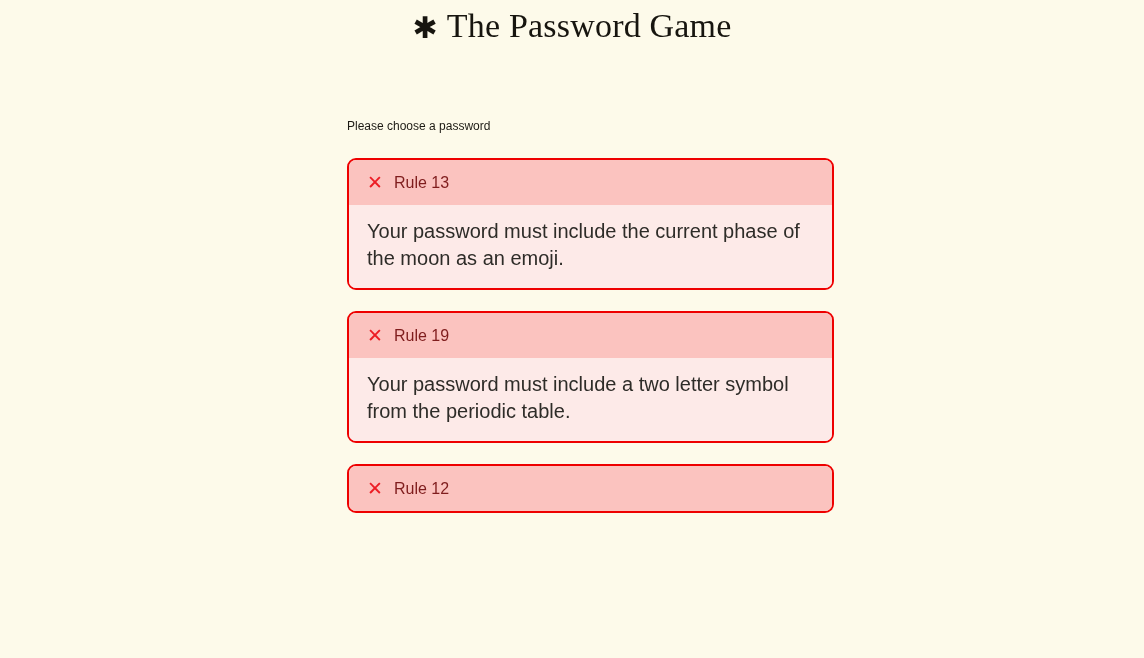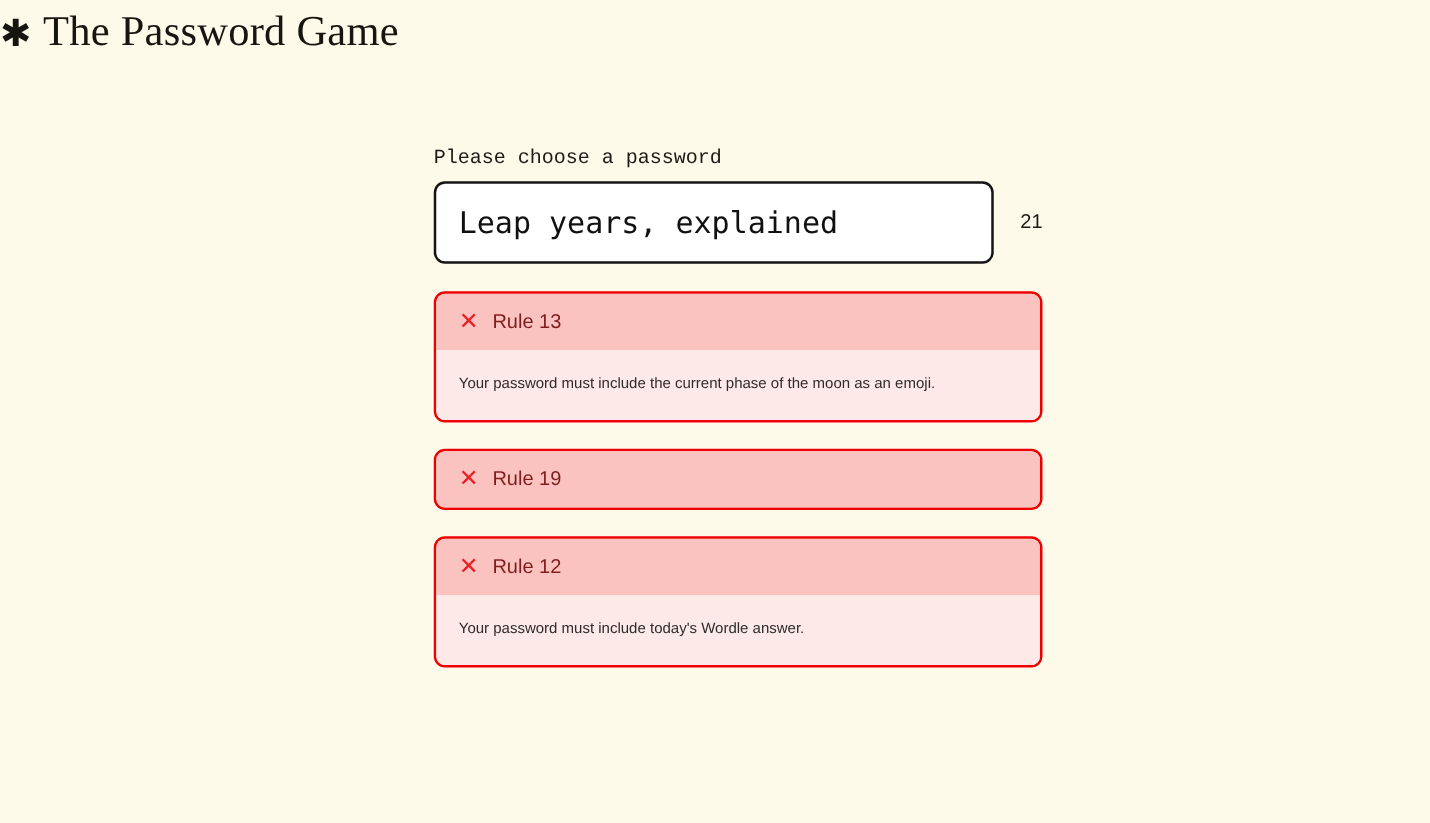--- a/index.html
+++ b/index.html
@@ -11,21 +11,21 @@
     height: 658px;
     background: #fdfaea;
     font-family: "Liberation Sans", sans-serif;
     overflow: hidden;
     position: relative;
   }
 
   
   .title-bar {
     width: 100%;
-    text-align: left;
+    text-align: center;
     padding-top: 7px;
     box-sizing: border-box;
   }
   .title {
     font-family: "Liberation Serif", serif;
     font-size: 34px;
     color: #17150f;
     letter-spacing: 0.2px;
     display: inline-block;
     white-space: nowrap;
@@ -40,25 +40,25 @@
 
   
   .column {
     position: absolute;
     left: 347px;
     top: 116px;
     width: 487px;
   }
 
   .field-label {
-    font-size: 16px;
+    font-size: 12px;
     color: #1c1a14;
     line-height: 20px;
-    margin-bottom: 9px;
-    font-family: Liberation Mono, monospace;
+    margin-bottom: 21px;
+    font-family: Liberation Sans, sans-serif;
   }
 
   .input-row {
     display: flex;
     align-items: center;
   }
   .password-input {
     width: 487px;
     height: 66px;
     box-sizing: border-box;
@@ -110,60 +110,56 @@
     font-family: "DejaVu Sans", sans-serif;
   }
   .rule-title {
     font-size: 16px;
     color: #7f1d1d;
     font-family: "Liberation Sans", sans-serif;
   }
   .rule-body {
     background: #fdeae8;
     padding: 13px 18px 16px 18px;
-    font-size: 12px;
+    font-size: 20px;
     line-height: 27px;
     color: #2e2c28;
     font-family: "Liberation Sans", sans-serif;
   }
 </style>
 </head>
 <body>
 
 <div class="title-bar">
   <div class="title">
     <span class="asterisk">✱</span><span>The Password Game</span>
   </div>
 </div>
 
 <div class="column">
 
   <div class="field-label">Please choose a password</div>
 
-  <div class="input-row">
-    <input class="password-input" type="text" value="Leap years, explained" style="">
-    <div class="char-count">21</div>
-  </div>
 
   <div class="rules">
       <div class="rule-card">
         <div class="rule-header">
           <span class="rule-x">✕</span>
           <span class="rule-title">Rule 13</span>
         </div>
         <div class="rule-body">Your password must include the current phase of the moon as an emoji.</div>
       </div>
       <div class="rule-card">
         <div class="rule-header">
           <span class="rule-x">✕</span>
           <span class="rule-title">Rule 19</span>
         </div>
+        <div class="rule-body">Your password must include a two letter symbol from the periodic table.</div>
       </div>
       <div class="rule-card">
         <div class="rule-header">
           <span class="rule-x">✕</span>
           <span class="rule-title">Rule 12</span>
         </div>
-        <div class="rule-body">Your password must include today's Wordle answer.</div>
       </div>
     </div>
 
 </div>
 
 </body></html>

